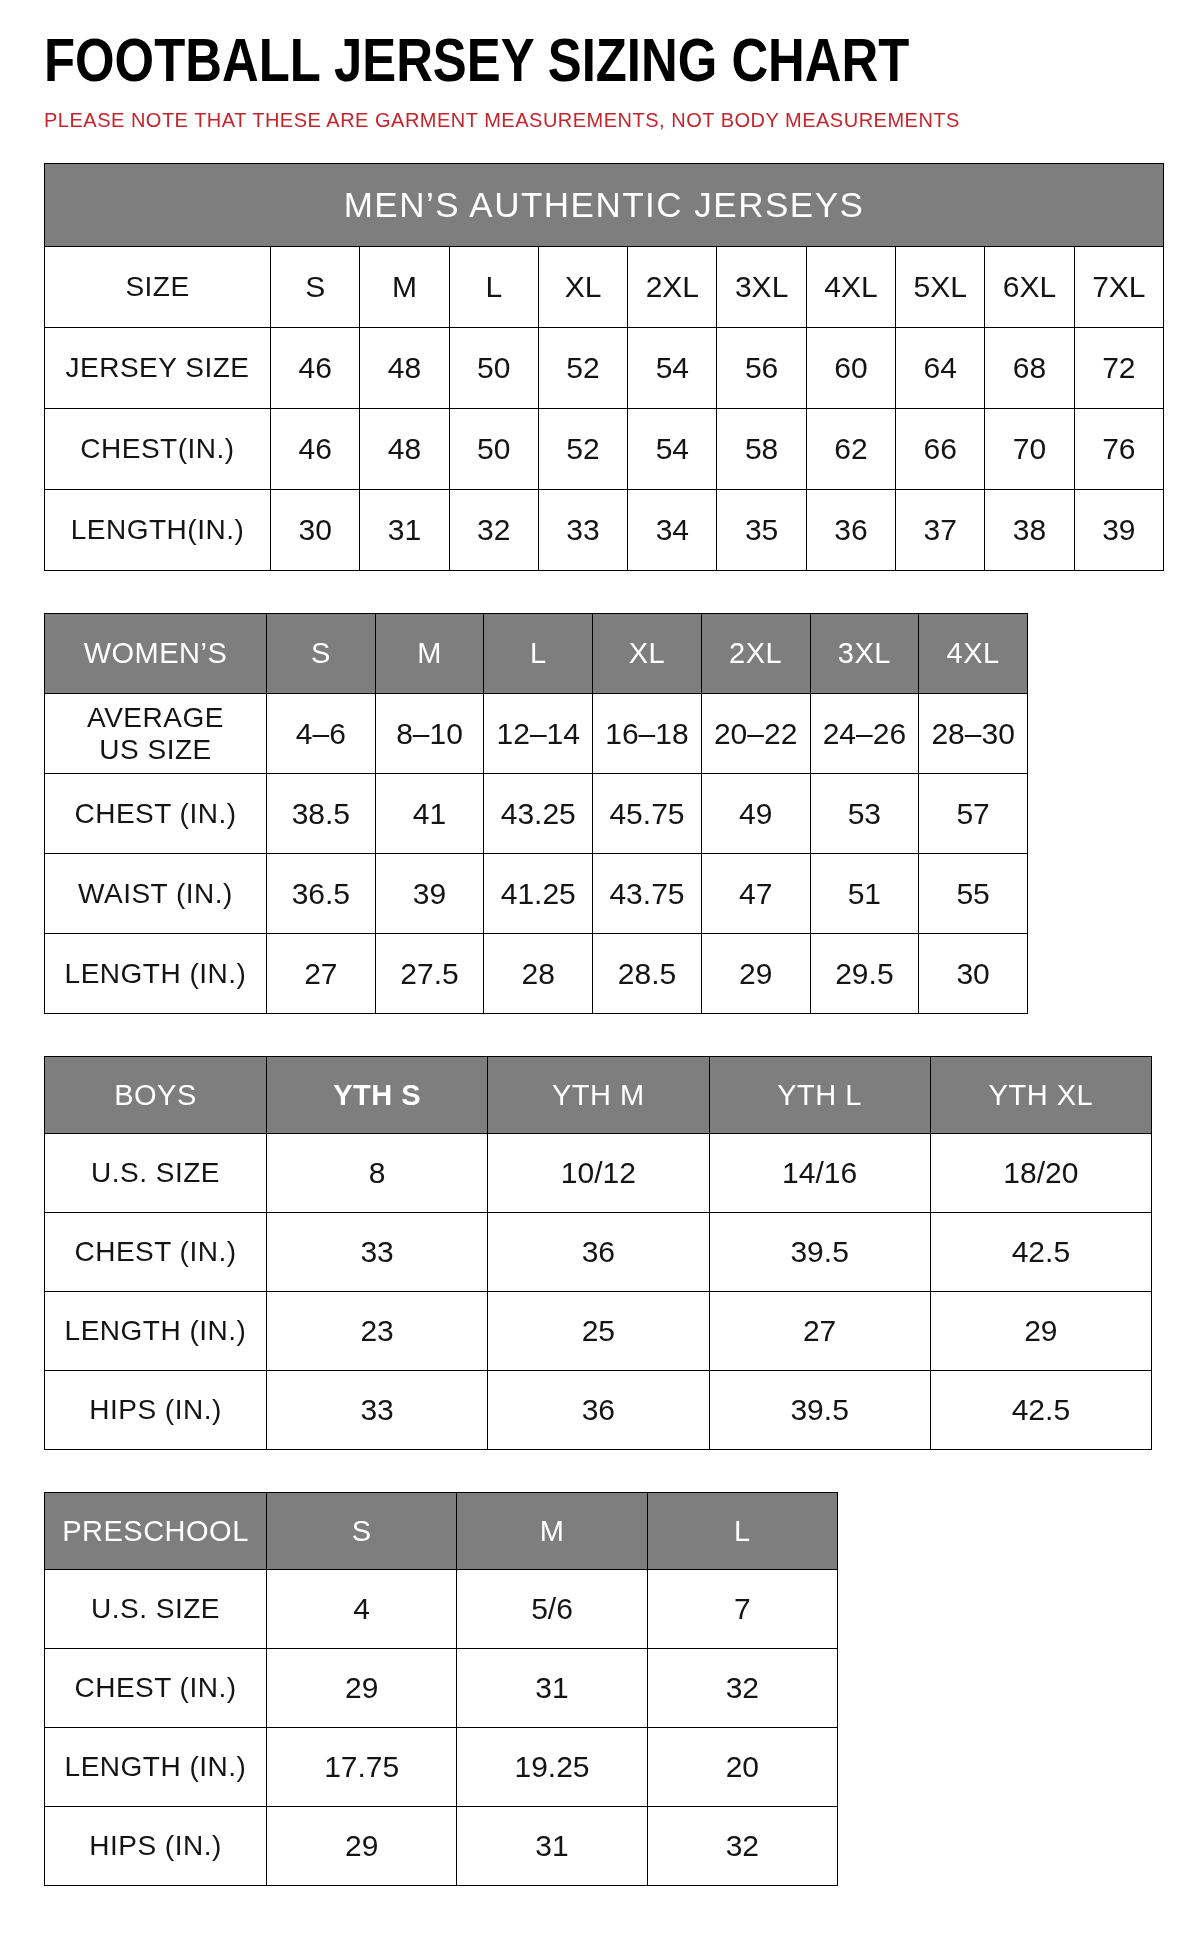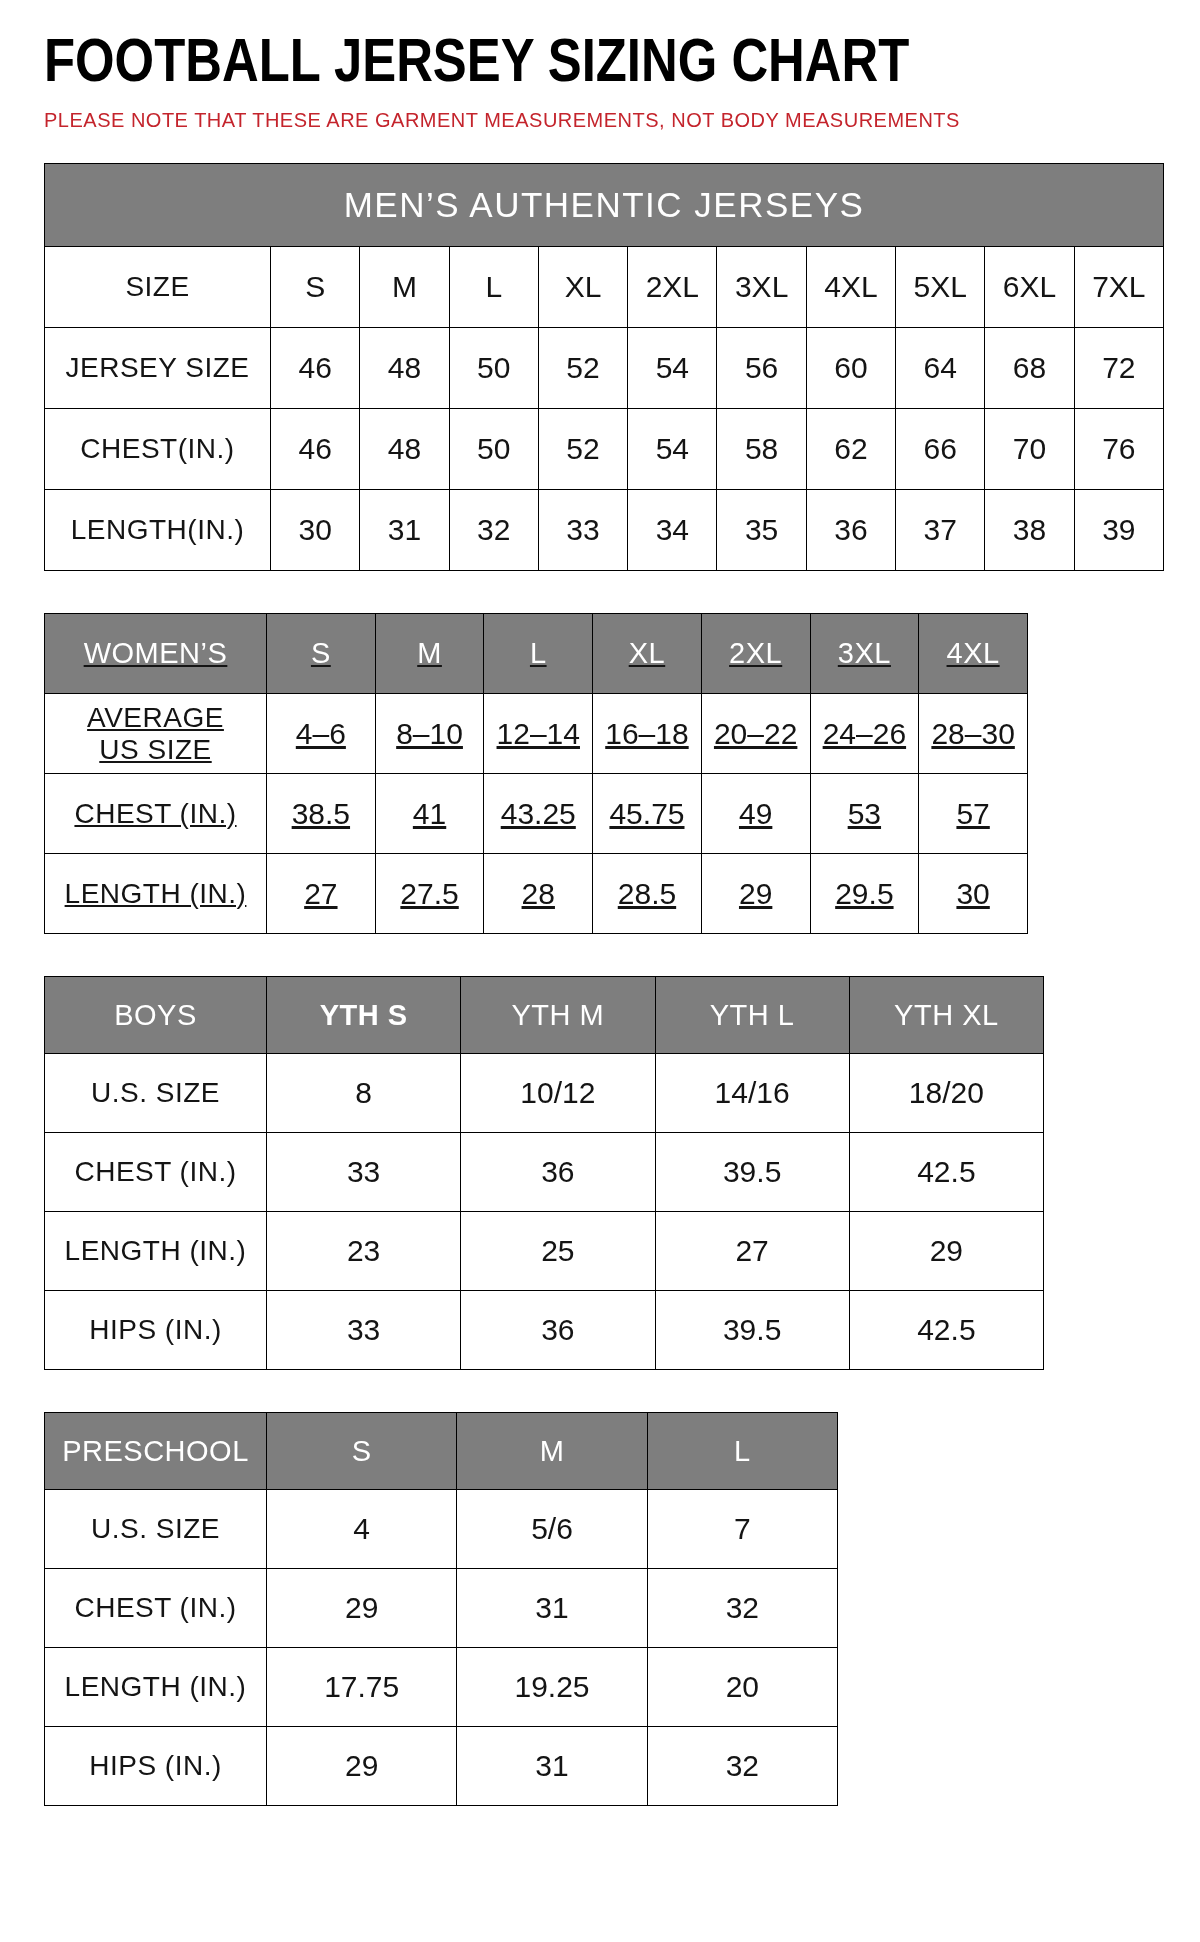--- a/index.html
+++ b/index.html
@@ -142,21 +142,21 @@
             <td class="val">33</td>
             <td class="val">34</td>
             <td class="val">35</td>
             <td class="val">36</td>
             <td class="val">37</td>
             <td class="val">38</td>
             <td class="val">39</td>
           </tr>
         </tbody>
       </table>
-      <table class="size-table" style="width: 984px; text-decoration: underline;">
+      <table class="size-table" style="width: 984px;">
         <colgroup>
           <col style="width: 222px;">
           <col>
           <col>
           <col>
           <col>
           <col>
           <col>
           <col>
         </colgroup>
@@ -186,32 +186,42 @@
             <td class="lbl" style="height: 79px;">CHEST (IN.)</td>
             <td class="val">38.5</td>
             <td class="val">41</td>
             <td class="val">43.25</td>
             <td class="val">45.75</td>
             <td class="val">49</td>
             <td class="val">53</td>
             <td class="val">57</td>
           </tr>
           <tr>
+            <td class="lbl" style="height: 79px;">WAIST (IN.)</td>
+            <td class="val">36.5</td>
+            <td class="val">39</td>
+            <td class="val">41.25</td>
+            <td class="val">43.75</td>
+            <td class="val">47</td>
+            <td class="val">51</td>
+            <td class="val">55</td>
+          </tr>
+          <tr>
             <td class="lbl" style="height: 79px;">LENGTH (IN.)</td>
             <td class="val">27</td>
             <td class="val">27.5</td>
             <td class="val">28</td>
             <td class="val">28.5</td>
             <td class="val">29</td>
             <td class="val">29.5</td>
             <td class="val">30</td>
           </tr>
         </tbody>
       </table>
-      <table class="size-table" style="width: 1000px;">
+      <table class="size-table" style="width: 1108px;">
         <colgroup>
           <col style="width: 222px;">
           <col>
           <col>
           <col>
           <col>
         </colgroup>
         <tbody>
           <tr>
             <td class="hdr" style="height: 76px;">BOYS</td>

